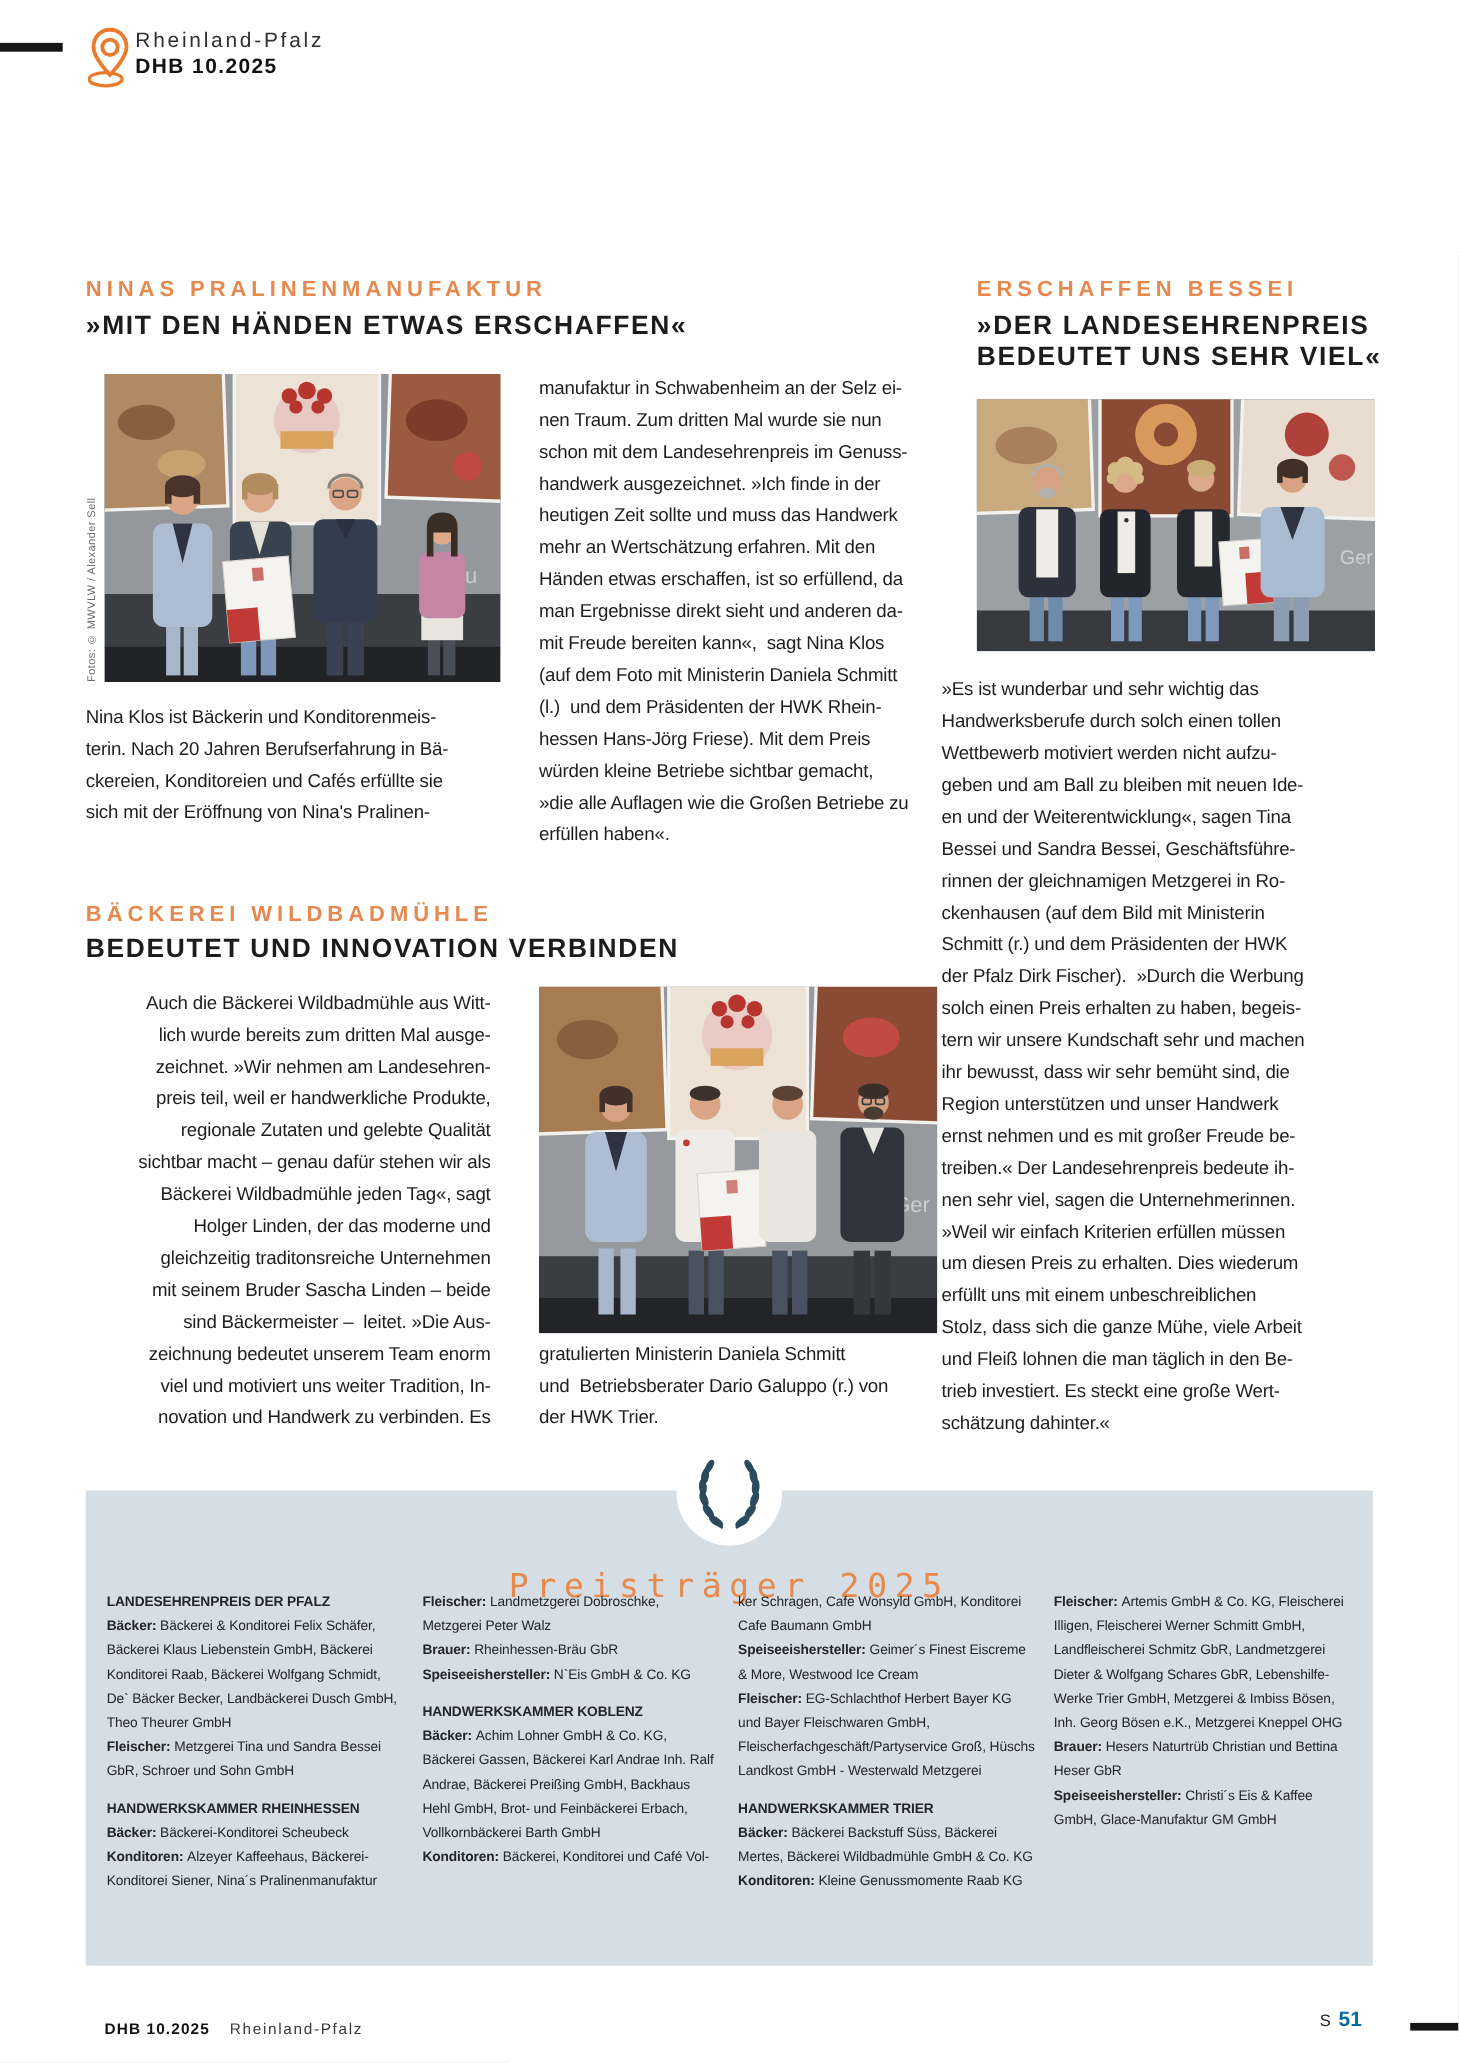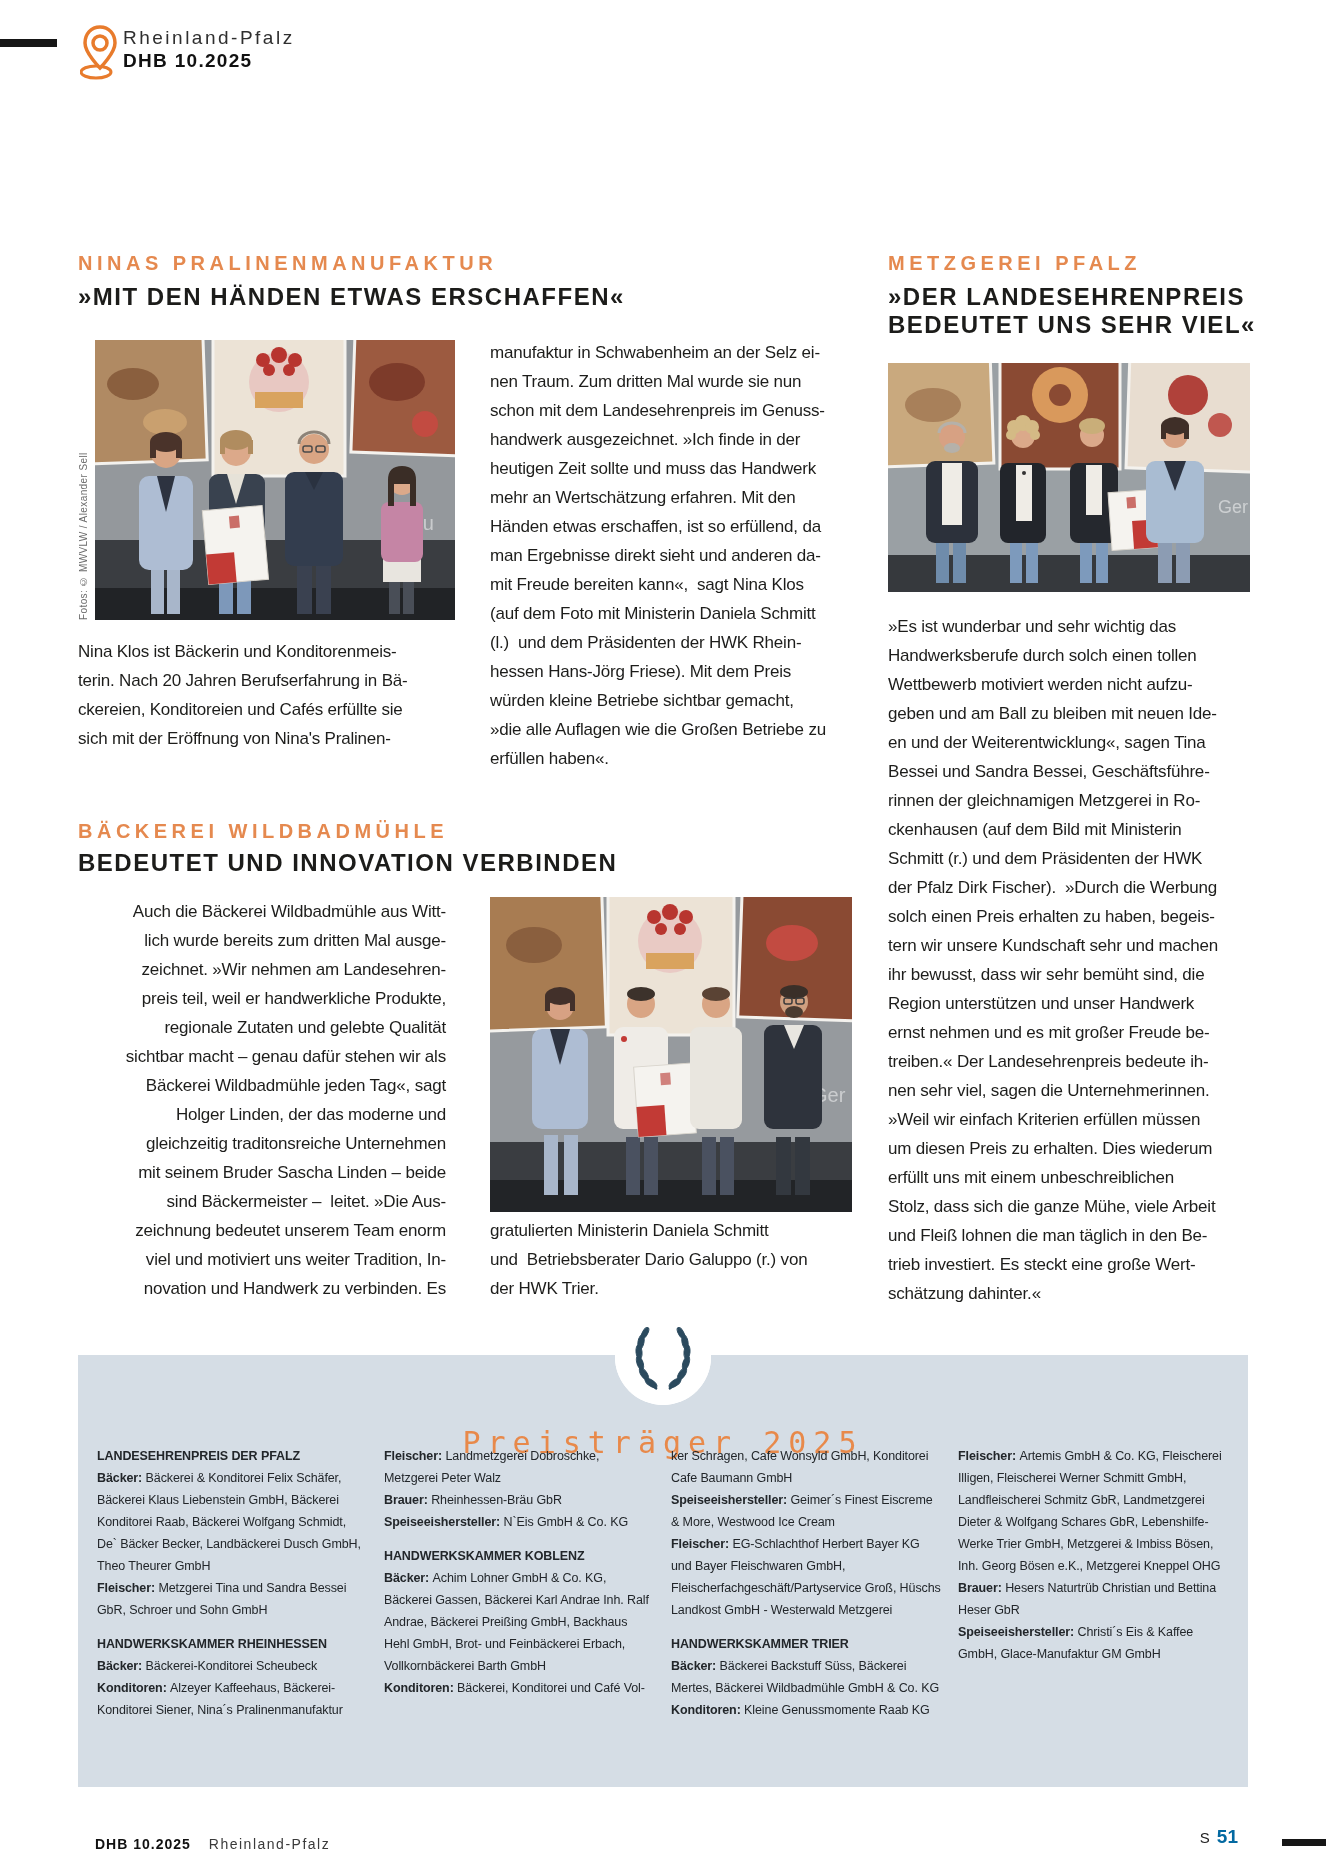--- a/index.html
+++ b/index.html
@@ -146,21 +146,21 @@
 Händen etwas erschaffen, ist so erfüllend, da
 man Ergebnisse direkt sieht und anderen da-
 mit Freude bereiten kann«,  sagt Nina Klos
 (auf dem Foto mit Ministerin Daniela Schmitt
 (l.)  und dem Präsidenten der HWK Rhein-
 hessen Hans-Jörg Friese). Mit dem Preis
 würden kleine Betriebe sichtbar gemacht,
 »die alle Auflagen wie die Großen Betriebe zu
 erfüllen haben«.</div>
 
-  <div class="abs kicker" style="left:888px;top:252px;">METZGEREI PFALZ</div>
+  <div class="abs kicker" style="left:888px;top:252px;">ERSCHAFFEN BESSEI</div>
   <div class="abs headline" style="left:888px;top:283px;width:370px;">»DER LANDESEHRENPREIS
 BEDEUTET UNS SEHR VIEL«</div>
 
   <div class="photo" style="left:888px;top:363px;width:362px;height:229px;">
     <svg viewBox="0 0 362 229" preserveAspectRatio="none">
       <rect width="362" height="229" fill="#9aa0a4"></rect>
       <g stroke="#f4f2ee" stroke-width="3">
         <rect x="-6" y="-8" width="110" height="110" fill="#c9a97e" transform="rotate(-2 49 47)"></rect>
         <rect x="112" y="-14" width="120" height="120" fill="#8a4a33"></rect>
         <rect x="240" y="-8" width="130" height="115" fill="#e8ddd0" transform="rotate(2 305 49)"></rect>
@@ -215,21 +215,21 @@
         <rect x="258" y="98" width="58" height="82" rx="9" fill="#a9bcd2"></rect>
         <polygon points="276,98 298,98 287,128" fill="#2d3340"></polygon>
         <circle cx="287" cy="72" r="13" fill="#d7a183"></circle>
         <ellipse cx="287" cy="63" rx="14" ry="9" fill="#3f2f28"></ellipse>
           <rect x="273" y="62" width="5" height="14" fill="#3f2f28"></rect>
           <rect x="296" y="62" width="5" height="14" fill="#3f2f28"></rect>
       </g>
     </svg>
   </div>
 
-  <div class="abs body-text" style="left:888px;top:612px;width:362px;">»Es ist wunderbar und sehr wichtig das
+  <div class="abs body-text" style="left:856px;top:612px;width:362px;">»Es ist wunderbar und sehr wichtig das
 Handwerksberufe durch solch einen tollen
 Wettbewerb motiviert werden nicht aufzu-
 geben und am Ball zu bleiben mit neuen Ide-
 en und der Weiterentwicklung«, sagen Tina
 Bessei und Sandra Bessei, Geschäftsführe-
 rinnen der gleichnamigen Metzgerei in Ro-
 ckenhausen (auf dem Bild mit Ministerin
 Schmitt (r.) und dem Präsidenten der HWK
 der Pfalz Dirk Fischer).  »Durch die Werbung
 solch einen Preis erhalten zu haben, begeis-

